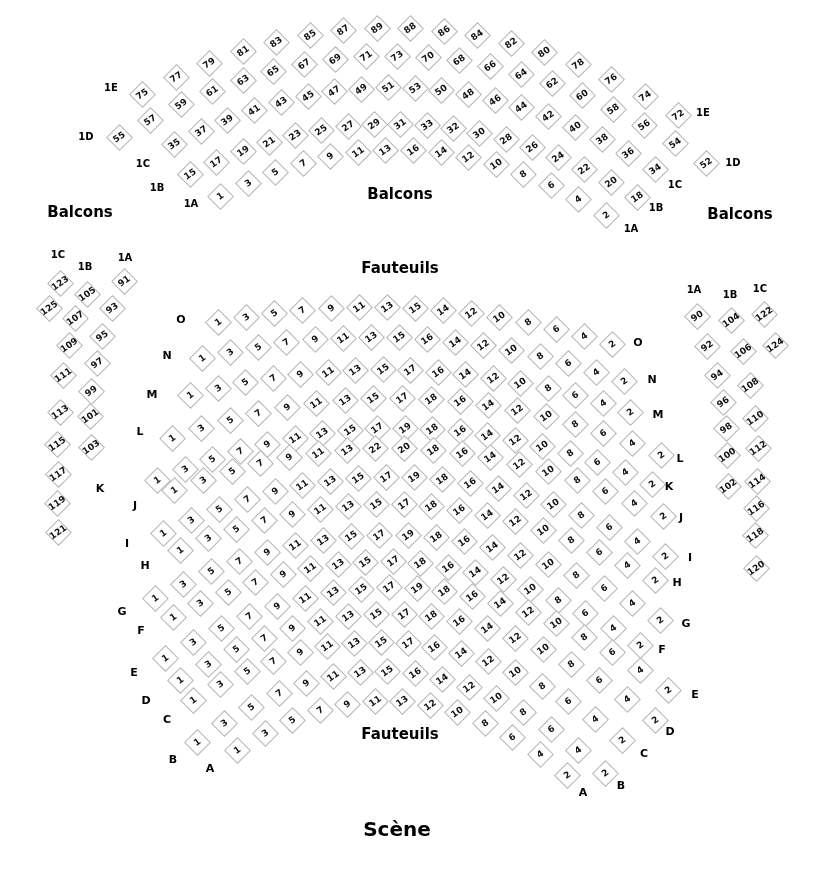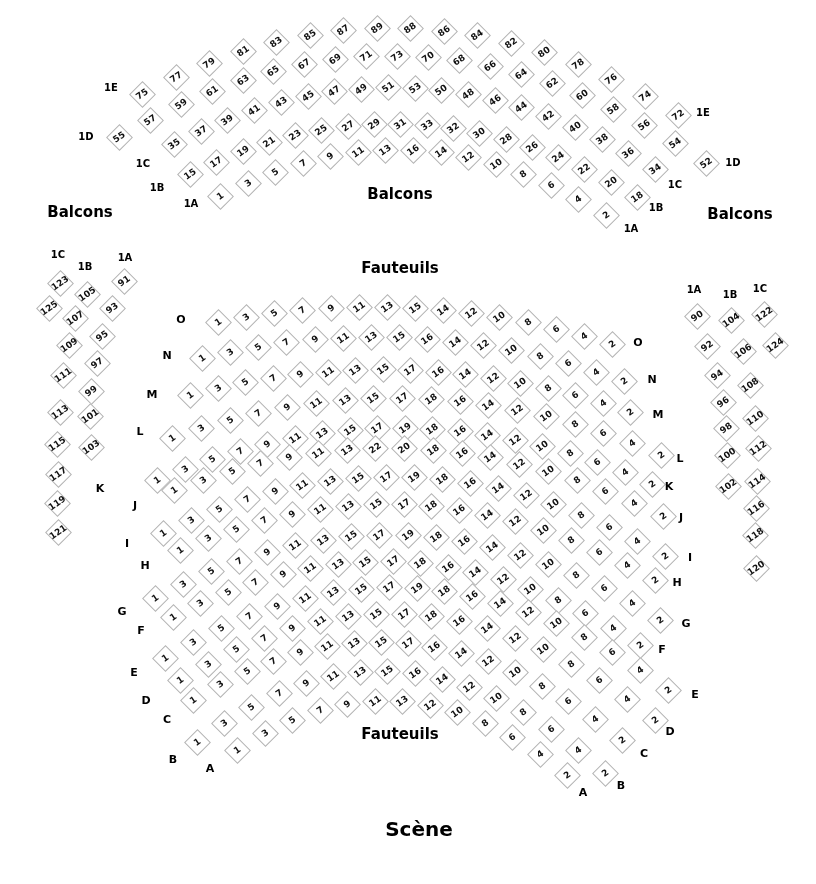--- a/index.html
+++ b/index.html
@@ -22,21 +22,21 @@
 </style>
 </head>
 <body>
 
 <div class="chart">
   <div class="sectitle" style="left:80px;top:212px">Balcons</div>
   <div class="sectitle" style="left:400px;top:194px">Balcons</div>
   <div class="sectitle" style="left:740px;top:214px">Balcons</div>
   <div class="sectitle" style="left:400px;top:268px">Fauteuils</div>
   <div class="sectitle" style="left:400px;top:734px">Fauteuils</div>
-  <div class="stagetitle" style="left:419px;top:829px">Scène</div>
+  <div class="stagetitle" style="left:397px;top:829px">Scène</div>
 <div class="seat" style="left: 142px; top: 94px;">
       <span class="sq"></span>
       <span class="num">75</span>
     </div>
     <div class="seat" style="left: 175.5px; top: 77.3828px;">
       <span class="sq"></span>
       <span class="num">77</span>
     </div>
     <div class="seat" style="left: 209px; top: 63.1562px;">
       <span class="sq"></span>

